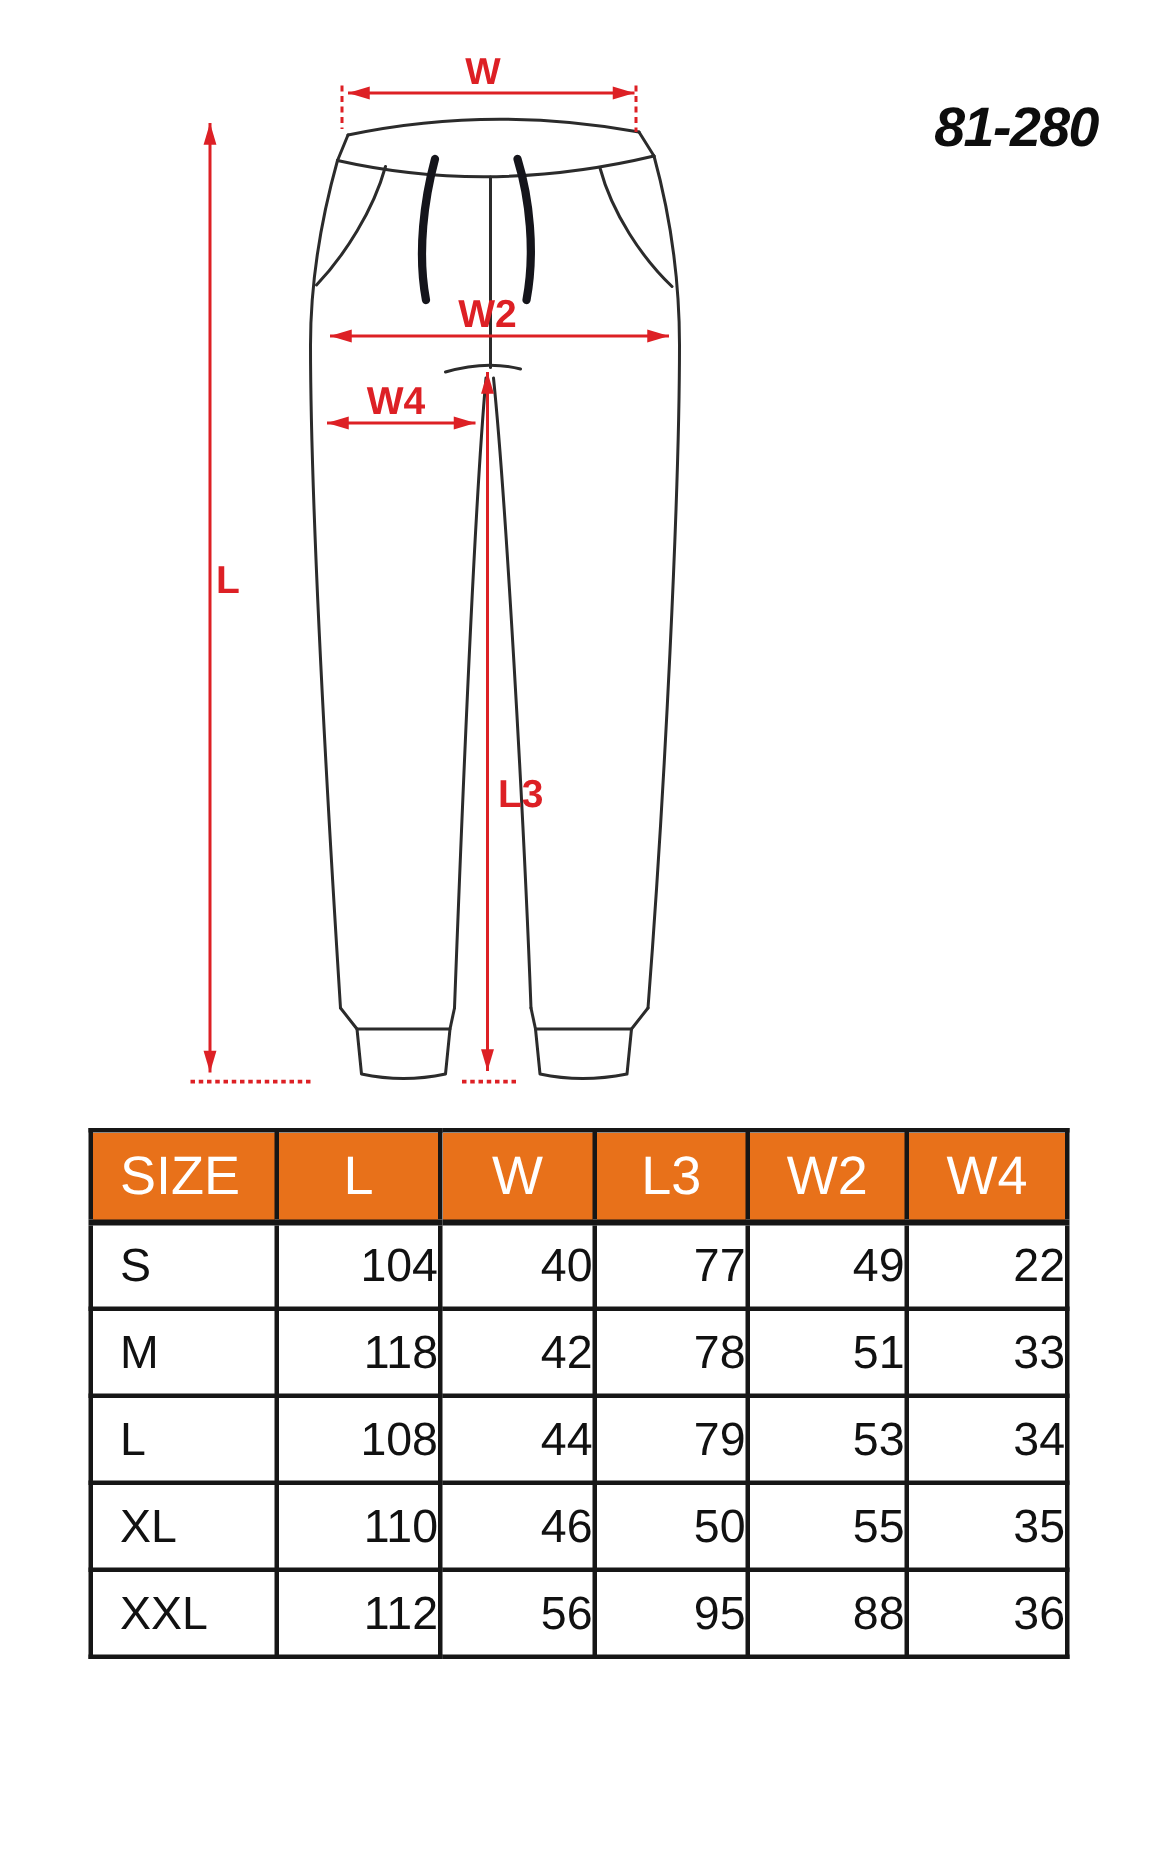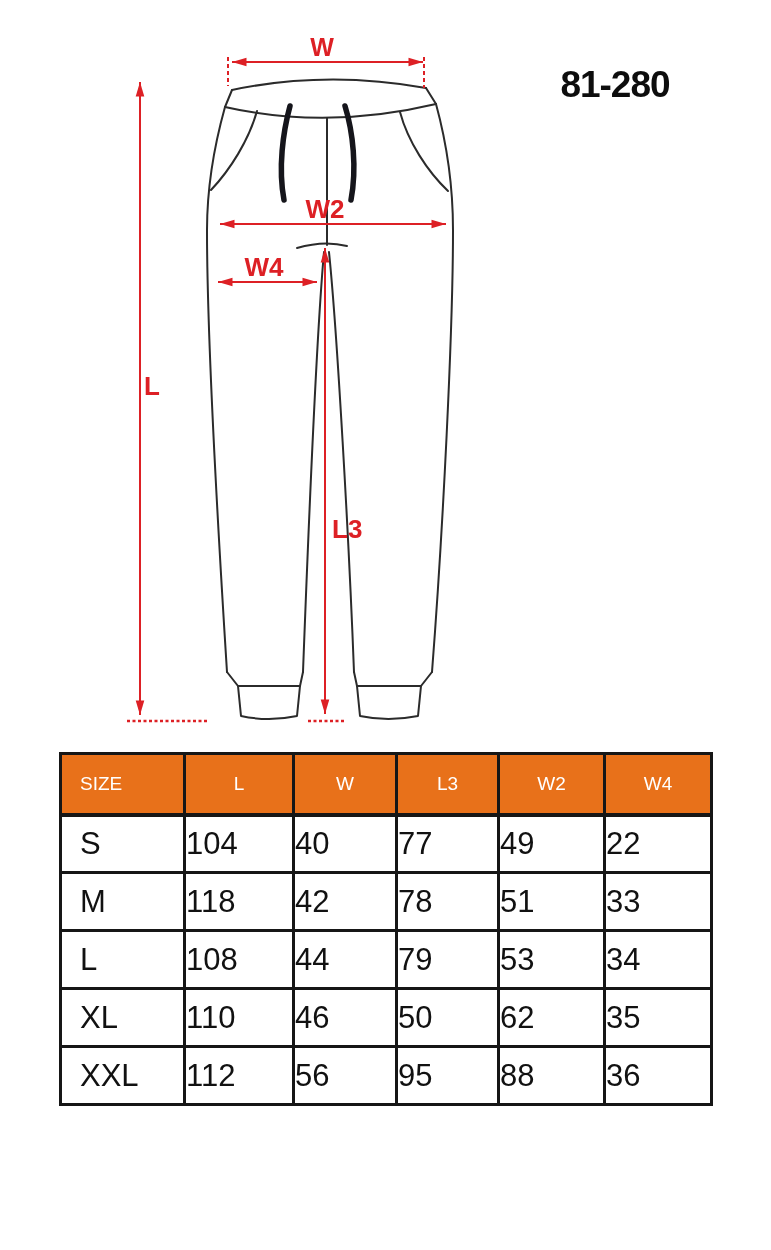--- a/index.html
+++ b/index.html
@@ -1,22 +1,22 @@
 <!DOCTYPE html>
 <html><head>
 <meta charset="utf-8">
 <style>
   html, body { margin: 0; padding: 0; background: #ffffff; }
   body { width: 771px; height: 1250px; font-family: "Liberation Sans", sans-serif; }
   .canvas { position: relative; width: 771px; height: 1250px; background: #ffffff; overflow: hidden; }
 
   .product-code {
-    position: absolute; left: 530px; top: 64px; width: 170px;
-    text-align: center; font-size: 37px; font-weight: 800;
-    letter-spacing: -1px; color: #0d0d0d;
+    position: absolute; left: 562px; top: 64px; width: 170px;
+    text-align: right; font-size: 37px; font-weight: 800;
+    letter-spacing: -1px; color: #0d0d0d; font-style: italic;
   }
 
   .diagram { position: absolute; left: 0; top: 0; }
   .garment path { stroke: #2b2b2b; stroke-width: 2; fill: none; stroke-linecap: round; stroke-linejoin: round; }
   .garment path.drawstring { stroke: #15151b; stroke-width: 5.5; }
   .dims line, .dims path { stroke: #DD2025; stroke-width: 2; fill: none; }
   .dims path.dashed-ext { stroke-dasharray: 4 3; stroke-width: 2; }
   .dims path.dashed-base { stroke-dasharray: 3 2.5; stroke-width: 2.5; }
   .dims text { fill: #DD2025; font-family: "Liberation Sans", sans-serif; font-weight: bold; }
 
@@ -25,24 +25,24 @@
     border-collapse: collapse; table-layout: fixed;
   }
   .size-table th, .size-table td {
     border: 3px solid #161616; overflow: hidden; white-space: nowrap;
     box-sizing: border-box; padding: 0;
   }
   .size-table thead tr { height: 61px; }
   .size-table tbody tr { height: 58px; }
   .size-table th {
     background: #E8711A; color: #ffffff;
-    font-size: 19px; font-weight: 400; text-align: center;
+    font-size: 36px; font-weight: 400; text-align: center;
     border-bottom-width: 4px;
   }
-  .size-table td { font-size: 31px; font-weight: 400; color: #111111; text-align: left; }
+  .size-table td { font-size: 31px; font-weight: 400; color: #111111; text-align: right; }
   .size-table th.size-col, .size-table td.size-col { text-align: left; padding-left: 18px; }
 </style>
 </head>
 <body>
 
 <div class="canvas">
 
   <div class="product-code">81-280</div>
 
   <svg class="diagram" width="771" height="745" viewBox="0 0 771 745" xmlns="http://www.w3.org/2000/svg">
@@ -149,21 +149,21 @@
         <td>44</td>
         <td>79</td>
         <td>53</td>
         <td>34</td>
       </tr>
       <tr>
         <td class="size-col">XL</td>
         <td>110</td>
         <td>46</td>
         <td>50</td>
-        <td>62</td>
+        <td>55</td>
         <td>35</td>
       </tr>
       <tr>
         <td class="size-col">XXL</td>
         <td>112</td>
         <td>56</td>
         <td>95</td>
         <td>88</td>
         <td>36</td>
       </tr>

